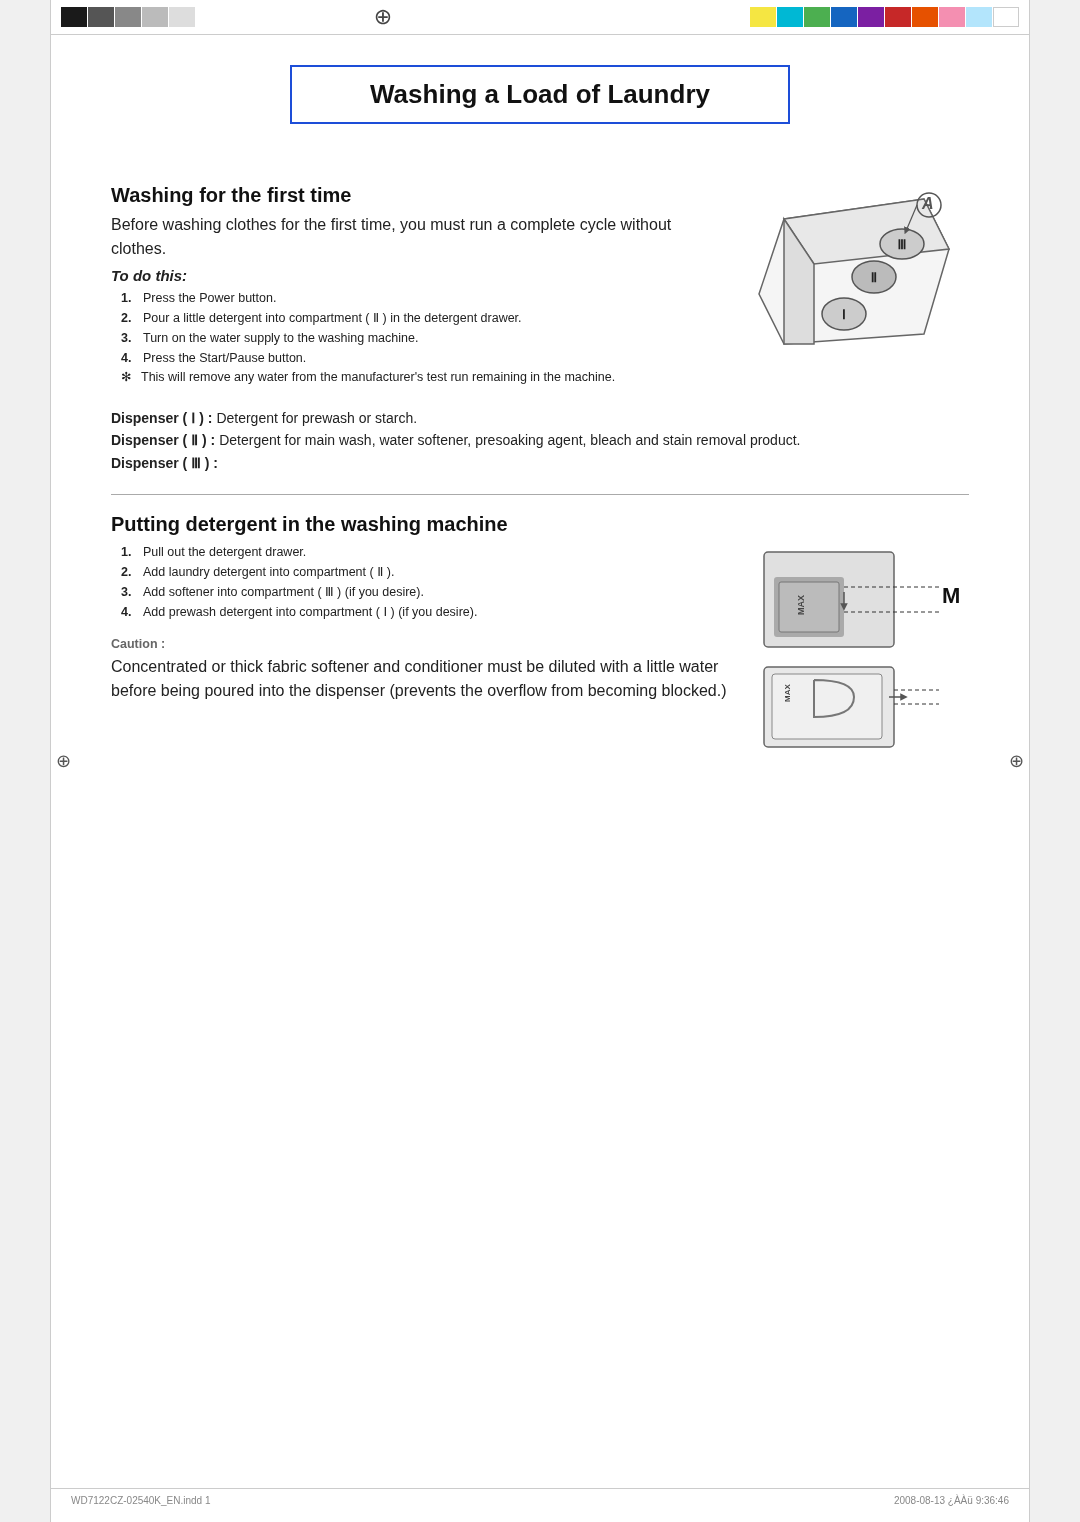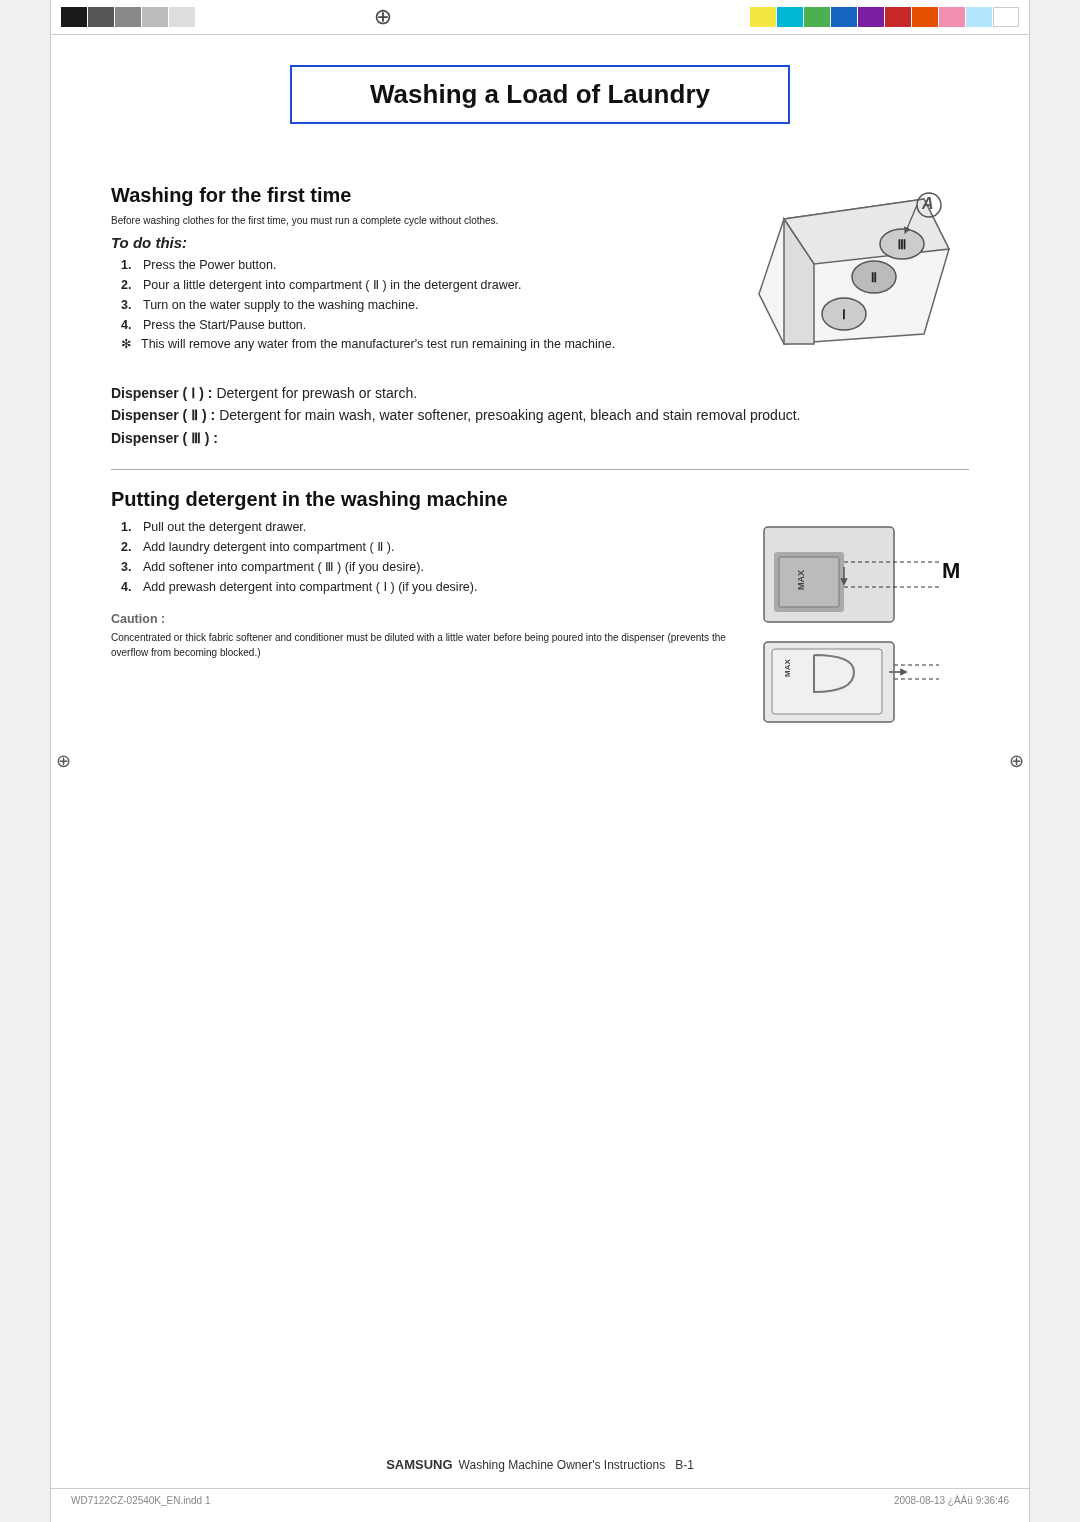--- a/index.html
+++ b/index.html
@@ -75,21 +75,21 @@
       flex: 1;
     }
 
     .img-col {
       width: 220px;
       flex-shrink: 0;
     }
 
     
     .body-text {
-      font-size: 10px;
+      font-size: 16px;
       line-height: 1.5;
       margin-bottom: 6px;
     }
 
     .italic-bold {
       font-style: italic;
       font-weight: bold;
       font-size: 15px;
       margin-bottom: 4px;
     }
@@ -464,24 +464,19 @@
 
             <line x1="140" y1="28" x2="185" y2="28" stroke="#333" stroke-width="1" stroke-dasharray="4,3"></line>
             <line x1="140" y1="42" x2="185" y2="42" stroke="#333" stroke-width="1" stroke-dasharray="4,3"></line>
           </g>
         </svg>
       </div>
     </div>
 
   </div>
 
-  <div class="footer">
-    <span class="footer-brand">SAMSUNG</span>
-    <span>Washing Machine Owner's Instructions</span>
-    <span style="margin-left:10px;">B-1</span>
-  </div>
 
   <div class="meta-bar">
     <span>WD7122CZ-02540K_EN.indd   1</span>
     <span>2008-08-13   ¿ÀÀü 9:36:46</span>
   </div>
 
 </div>
 
 </body></html>

